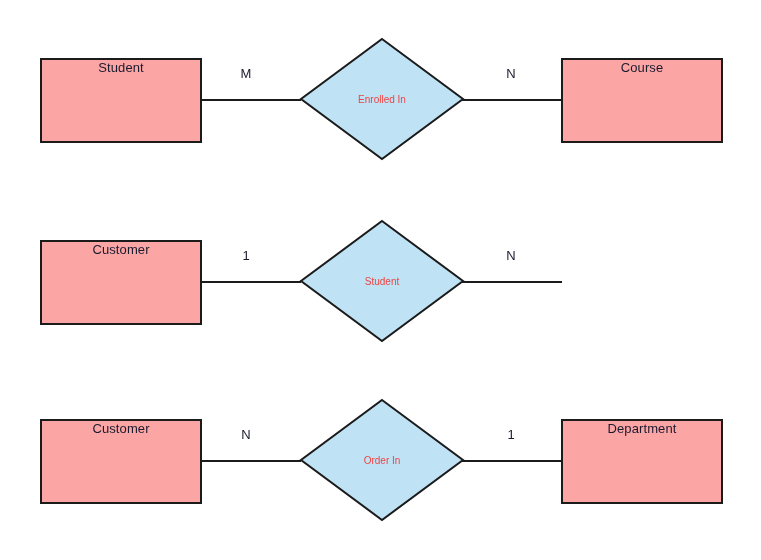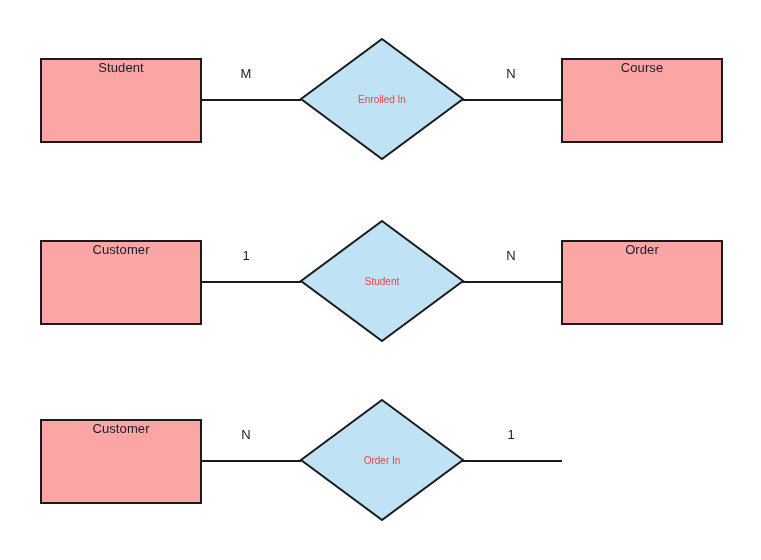--- a/index.html
+++ b/index.html
@@ -126,34 +126,34 @@
     <div class="connector left"></div>
     <div class="cardinality left">1</div>
     <div class="relationship">
       <svg viewBox="0 0 166 124" xmlns="http://www.w3.org/2000/svg">
         <polygon points="83,2 164,62 83,122 2,62" fill="#bfe2f5" stroke="#1b1b1b" stroke-width="2"></polygon>
       </svg>
       <div class="rel-label">Student</div>
     </div>
     <div class="cardinality right">N</div>
     <div class="connector right"></div>
-    <div class="entity right">
-      <span class="entity-label">Order</span>
-    </div>
   </div>
 
   <div class="er-row" style="top: 400px;">
     <div class="entity left">
       <span class="entity-label">Customer</span>
     </div>
     <div class="connector left"></div>
     <div class="cardinality left">N</div>
     <div class="relationship">
       <svg viewBox="0 0 166 124" xmlns="http://www.w3.org/2000/svg">
         <polygon points="83,2 164,62 83,122 2,62" fill="#bfe2f5" stroke="#1b1b1b" stroke-width="2"></polygon>
       </svg>
       <div class="rel-label">Order In</div>
     </div>
     <div class="cardinality right">1</div>
     <div class="connector right"></div>
+    <div class="entity right">
+      <span class="entity-label">Department</span>
+    </div>
   </div>
 
 </div>
 
 </body></html>

